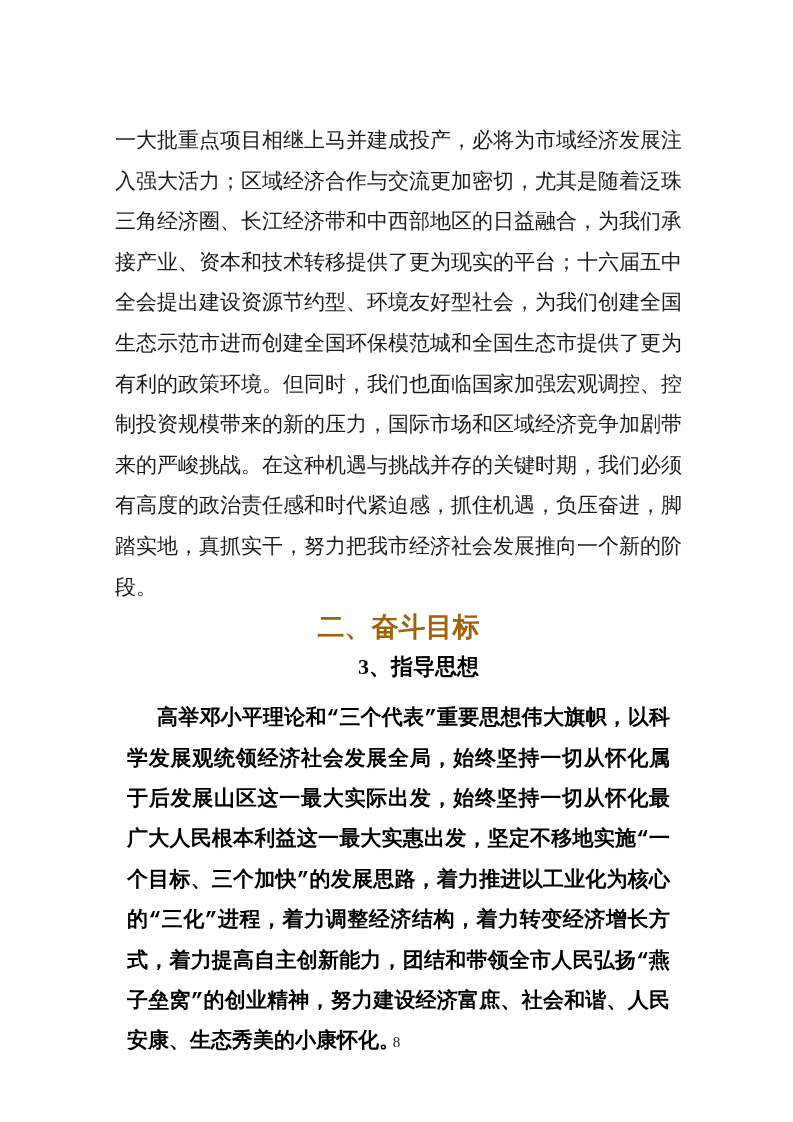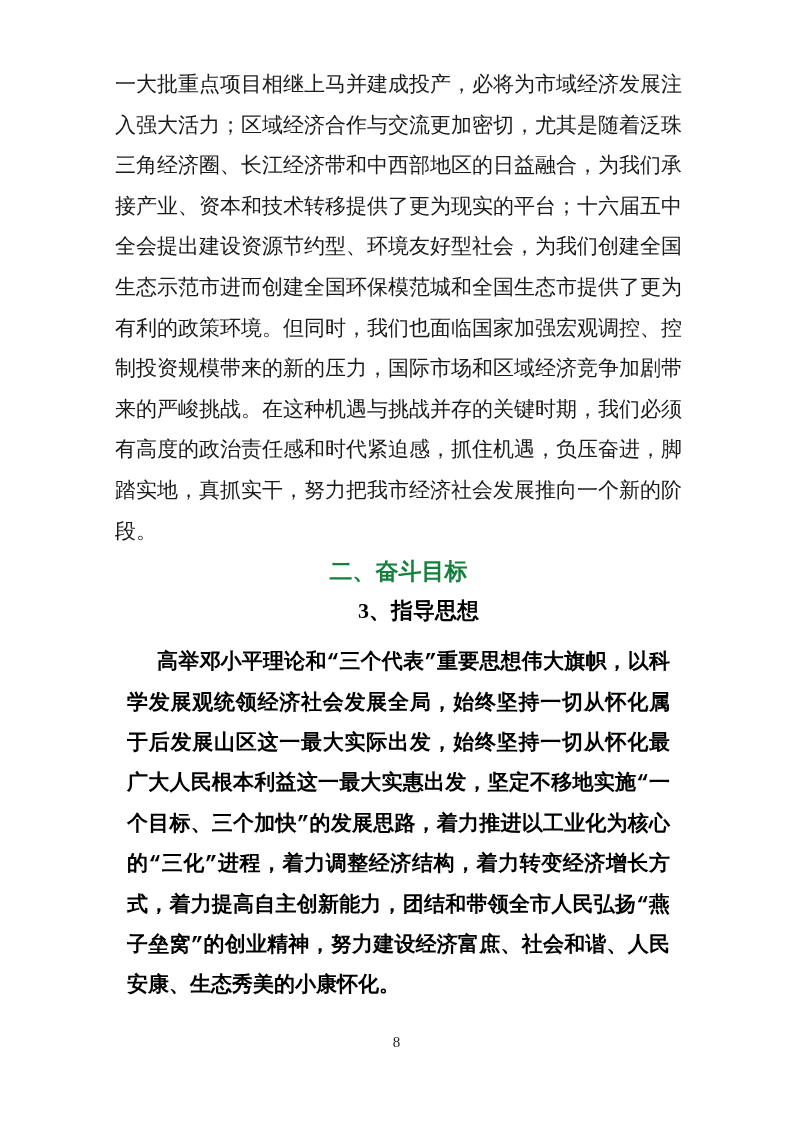--- a/index.html
+++ b/index.html
@@ -14,37 +14,37 @@
     background: #ffffff;
     overflow: hidden;
     color: #161616;
     font-family: "Liberation Serif", "DejaVu Serif", serif;
   }
   .content {
     position: absolute;
     top: 0;
     left: 115px;
     width: 567px;
-    padding-top: 64px;
+    padding-top: 120px;
   }
   .body-para {
     margin: 0;
     font-size: 21px;
     line-height: 40.6px;
     text-align: justify;
     letter-spacing: 0;
     color: #1a1a1a;
     font-weight: 400;
   }
   .section-heading {
     margin: 0;
     font-family: "Liberation Sans", "DejaVu Sans", sans-serif;
-    font-size: 23px;
+    font-size: 27px;
     font-weight: 700;
-    color: #15803d;
+    color: #a16207;
     text-align: center;
     line-height: 40px;
   }
   .subsection-heading {
     margin: 0;
     padding-left: 40px;
     font-family: "Liberation Serif", "DejaVu Serif", serif;
     font-size: 22px;
     font-weight: 700;
     color: #000000;

